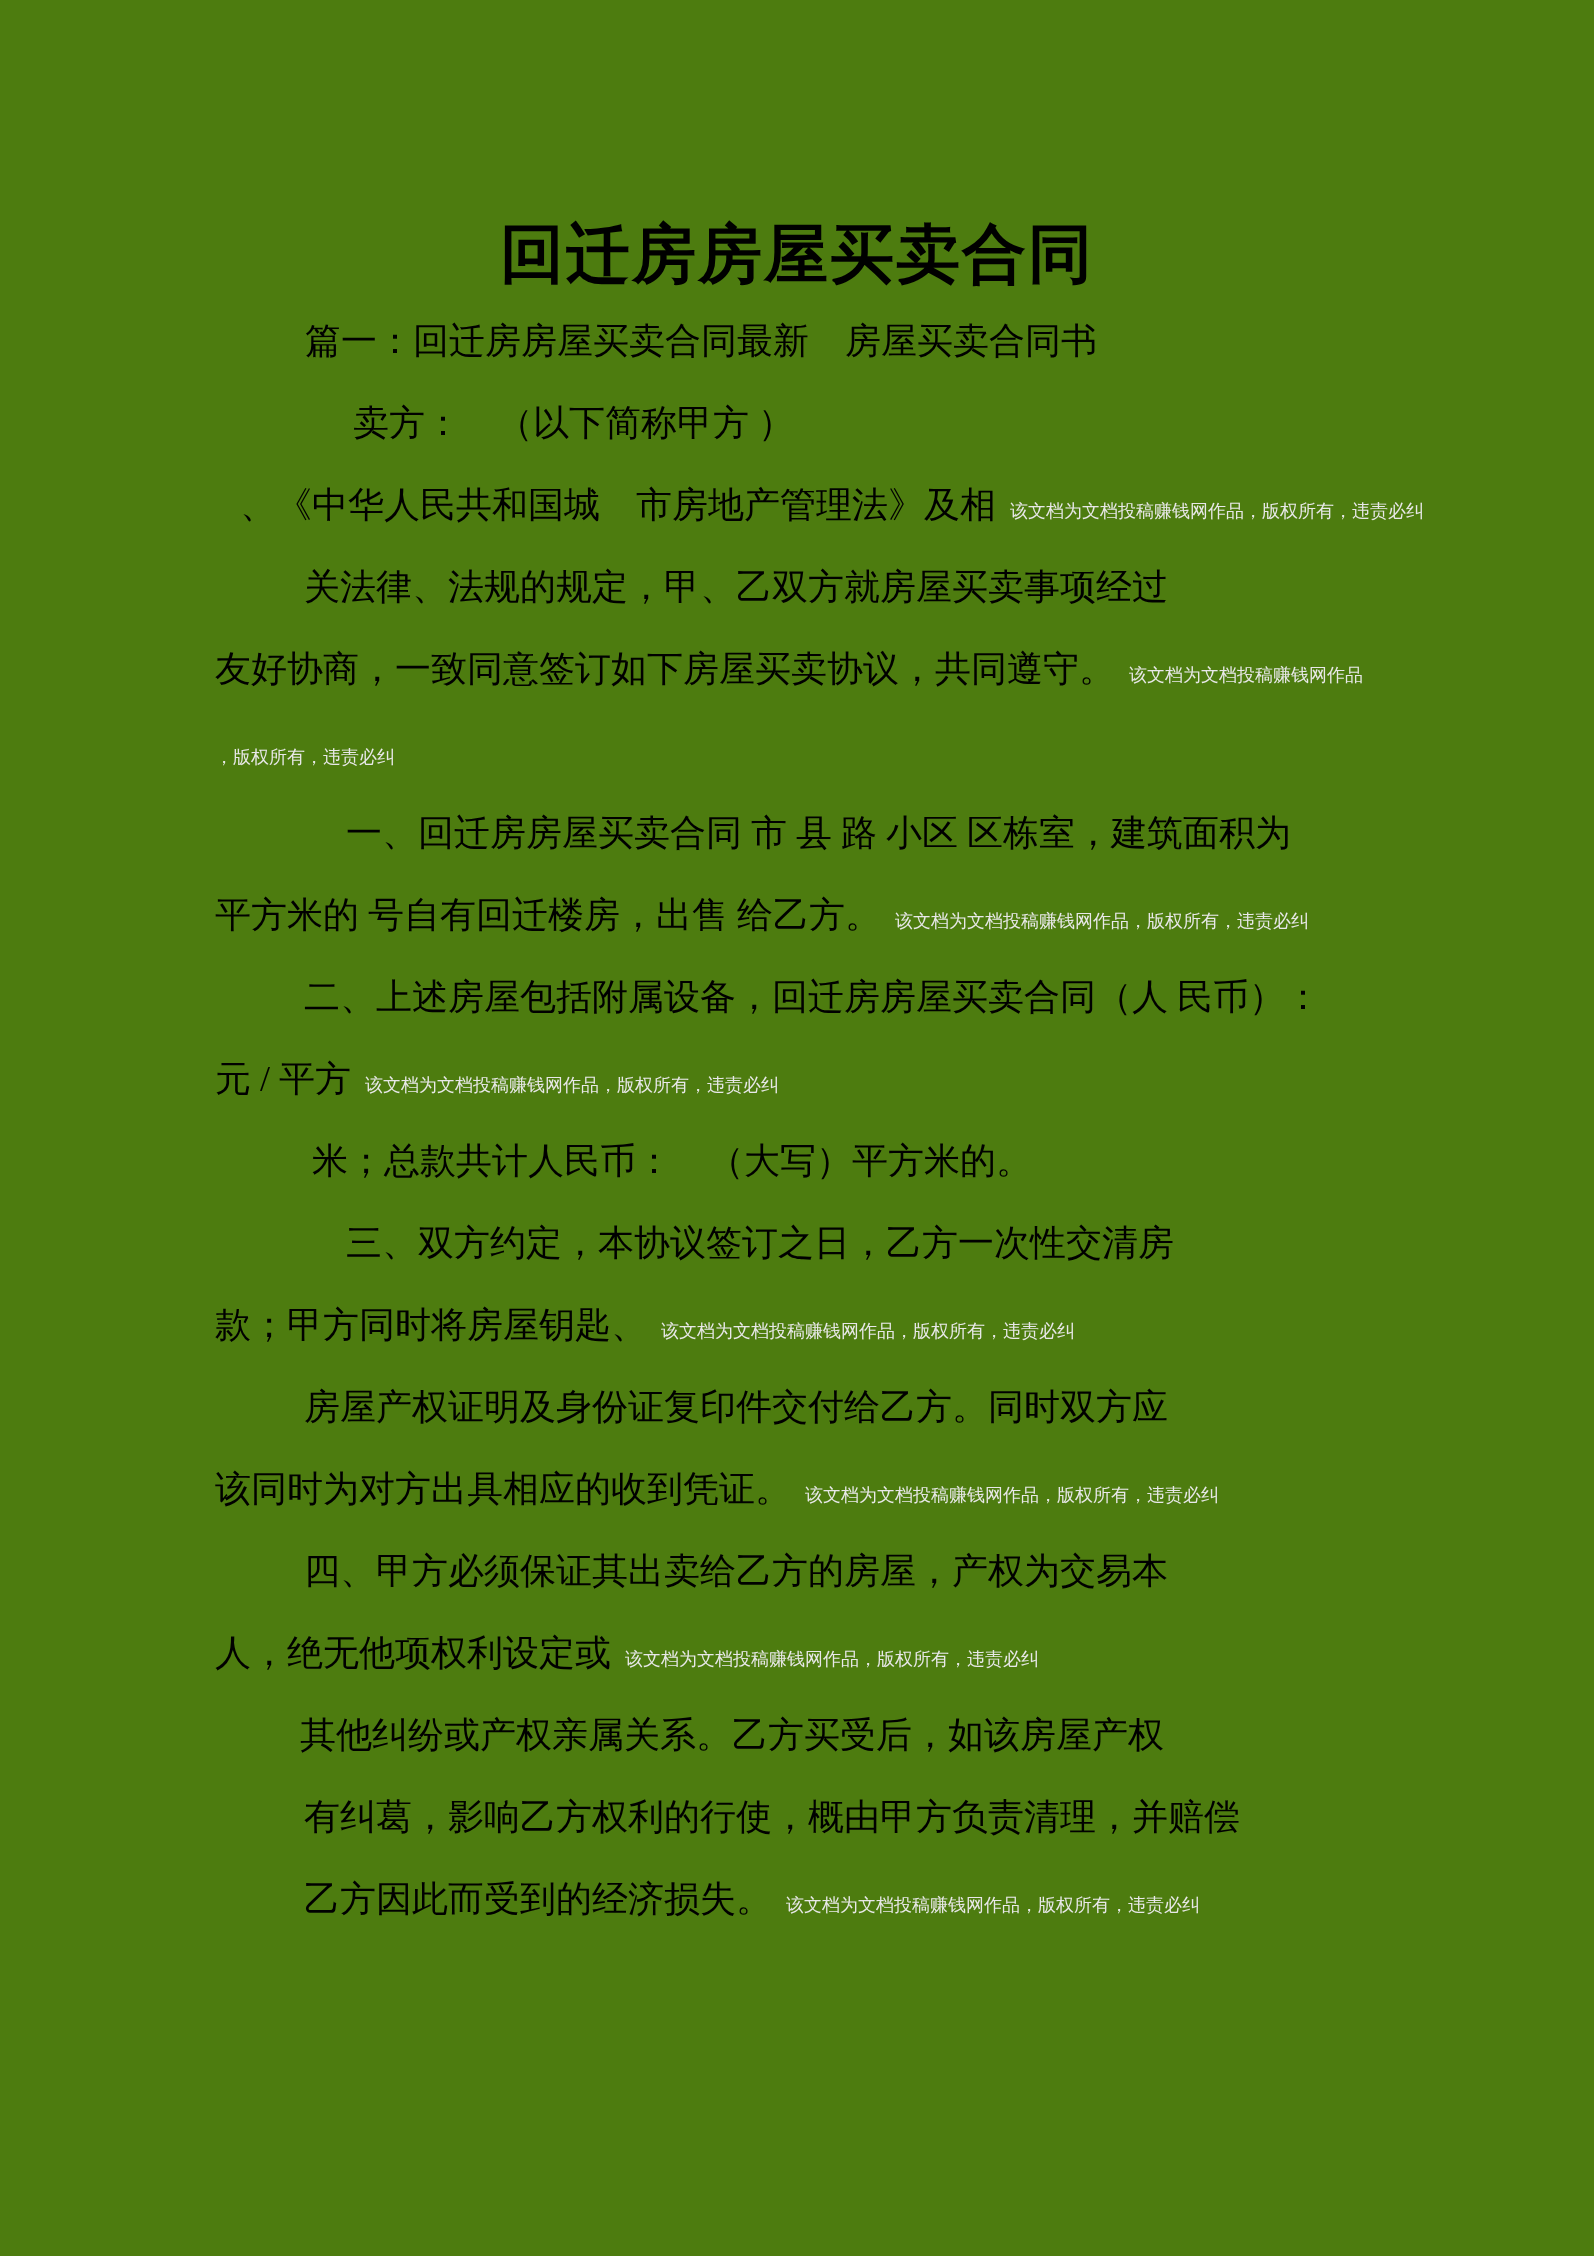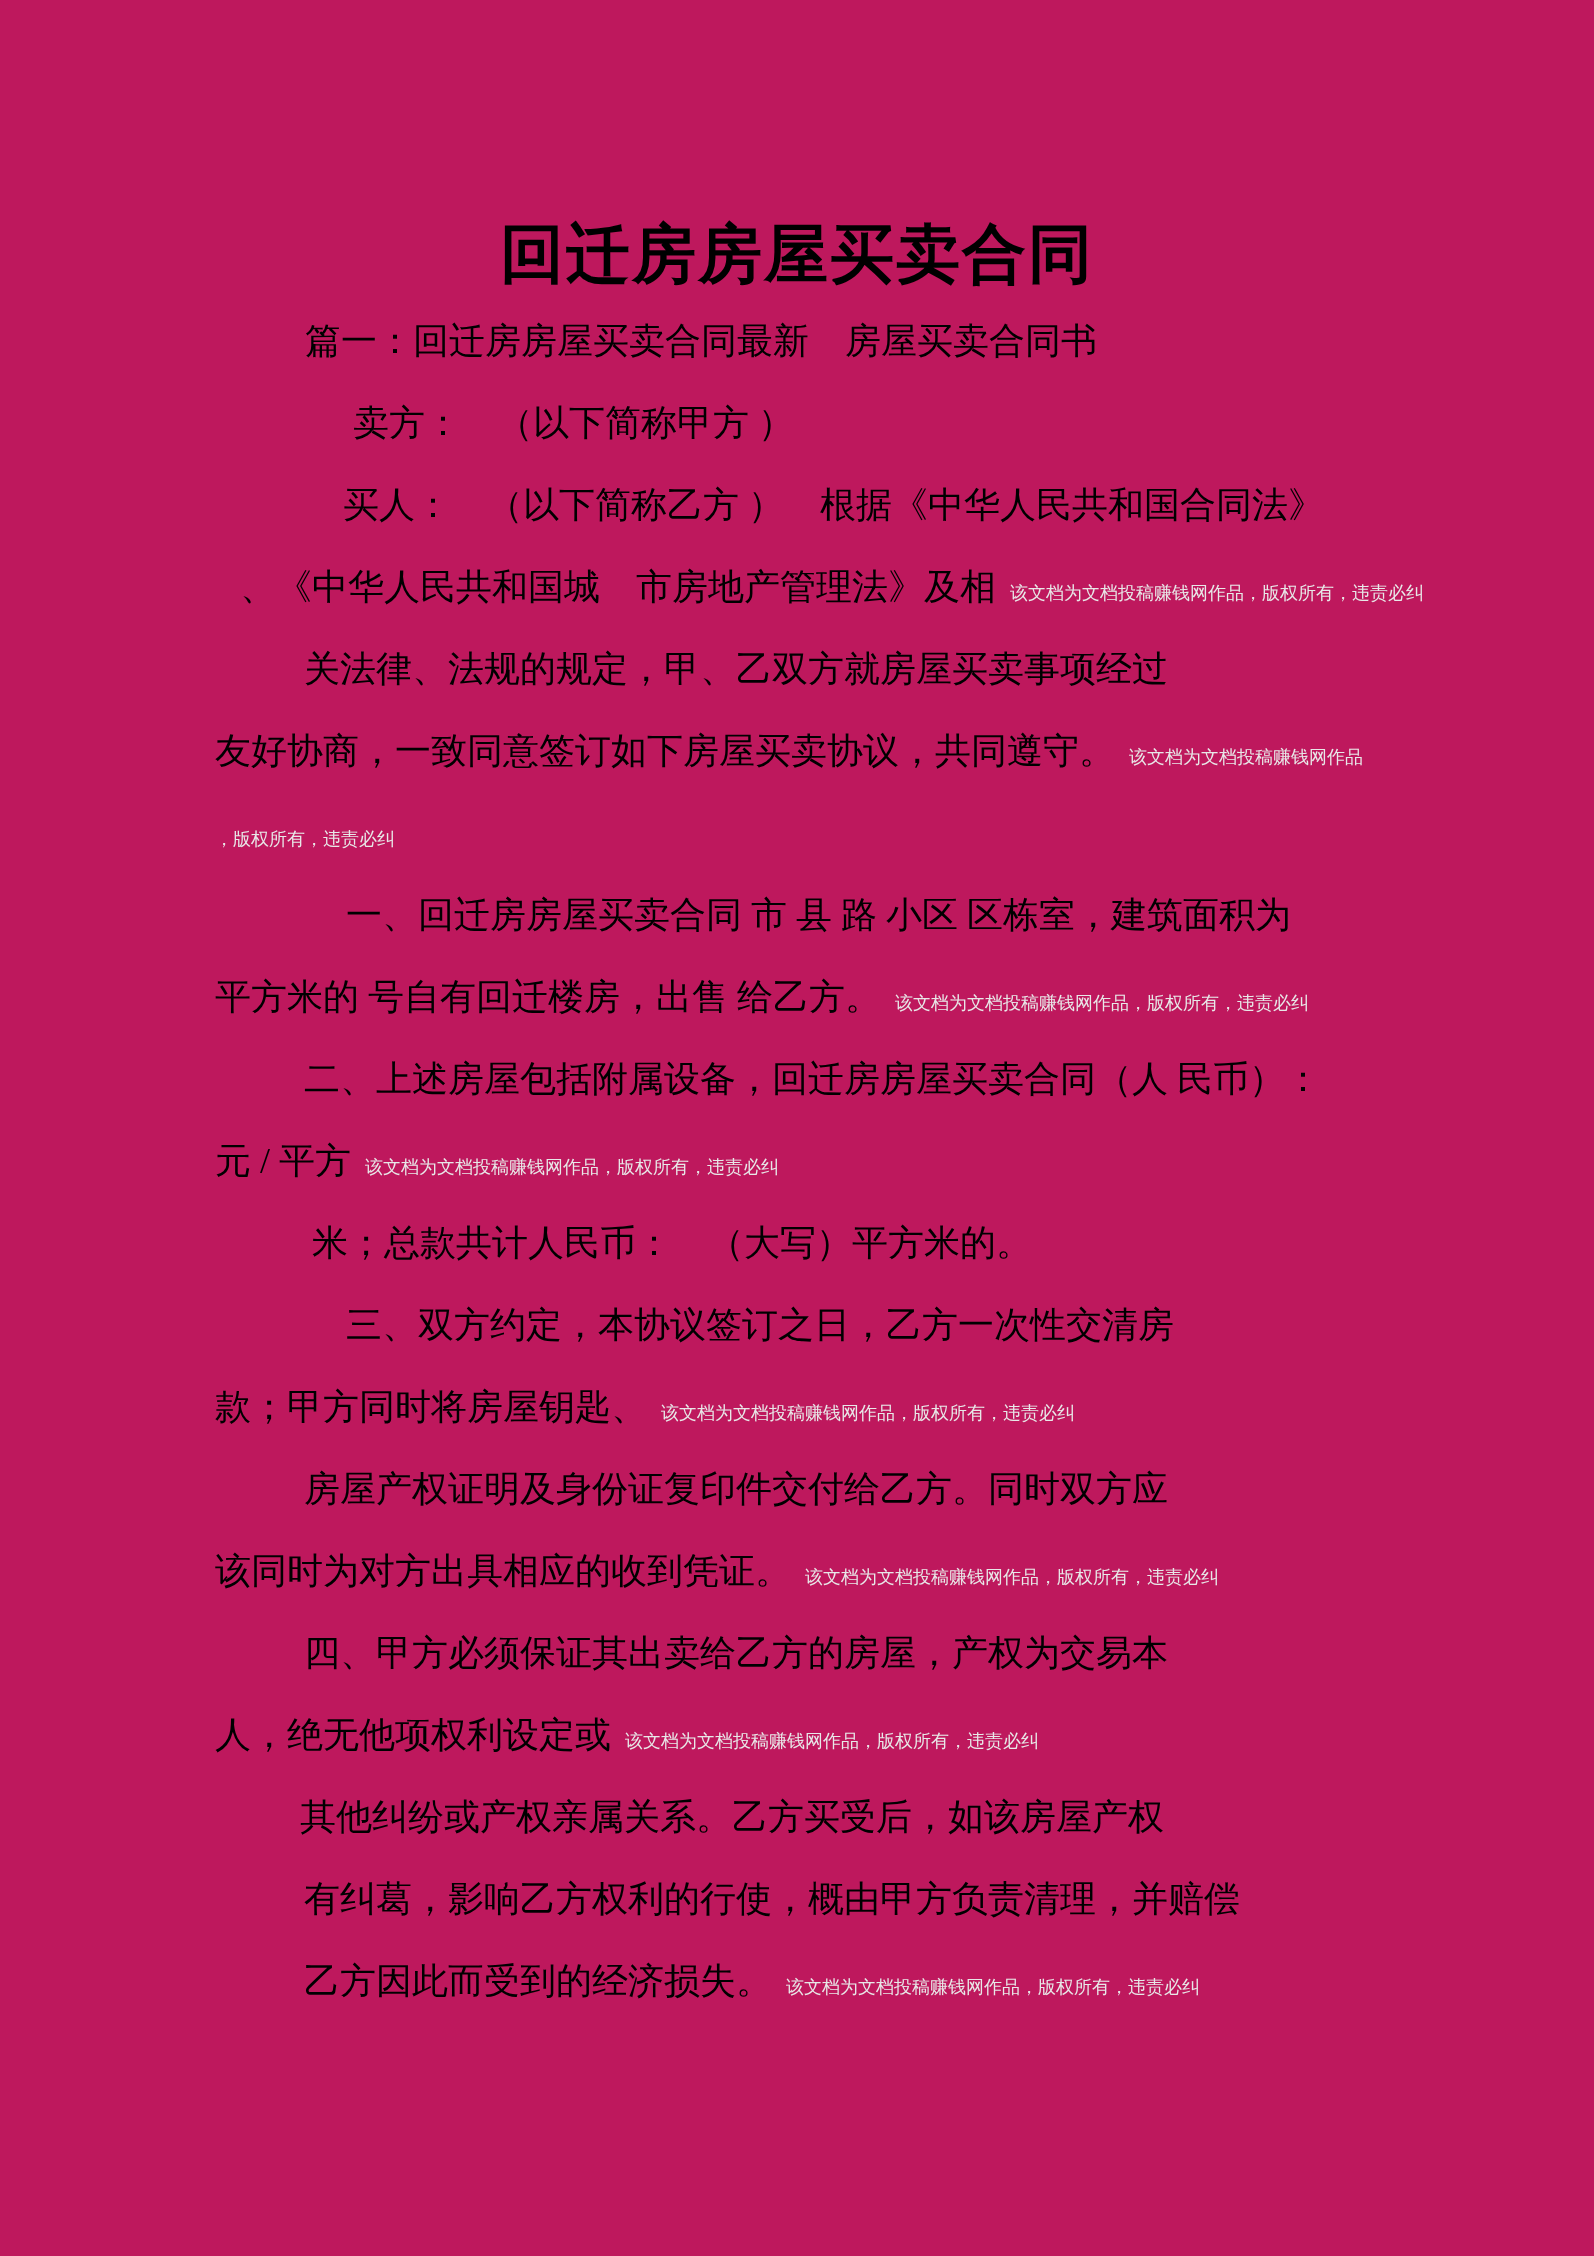--- a/index.html
+++ b/index.html
@@ -1,20 +1,20 @@
 <!DOCTYPE html>
 <html><head>
 <meta charset="utf-8">
 <style>
   html, body { margin: 0; padding: 0; background: #ffffff; }
   .page {
     position: relative;
     width: 1594px;
     height: 2256px;
-    background: #be185d;
+    background: #4d7c0f;
     color: #000000;
     font-family: "Liberation Serif", "DejaVu Serif", serif;
     overflow: hidden;
   }
   .doc-title {
     margin: 0;
     padding-top: 208px;
     height: 92px;
     line-height: 92px;
     text-align: center;
@@ -43,21 +43,20 @@
   }
 </style>
 </head>
 <body>
 
 <div class="page">
   <h1 class="doc-title">回迁房房屋买卖合同</h1>
   <div class="content">
     <div class="line" style="padding-left:90px"><span class="txt">篇一：回迁房房屋买卖合同最新　房屋买卖合同书</span></div>
     <div class="line" style="padding-left:138px"><span class="txt">卖方：　（以下简称甲方 ）</span></div>
-    <div class="line" style="padding-left:128px"><span class="txt">买人：　（以下简称乙方 ）　根据《中华人民共和国合同法》</span></div>
     <div class="line" style="padding-left:25px"><span class="txt">、《中华人民共和国城　市房地产管理法》及相</span><span class="wm">该文档为文档投稿赚钱网作品，版权所有，违责必纠</span></div>
     <div class="line" style="padding-left:89px"><span class="txt">关法律、法规的规定，甲、乙双方就房屋买卖事项经过</span></div>
     <div class="line" style="padding-left:0"><span class="txt">友好协商，一致同意签订如下房屋买卖协议，共同遵守。</span><span class="wm">该文档为文档投稿赚钱网作品</span></div>
     <div class="line" style="padding-left:0"><span class="txt"></span><span class="wm" style="padding-left:0">，版权所有，违责必纠</span></div>
     <div class="line" style="padding-left:131px"><span class="txt">一、回迁房房屋买卖合同 市 县 路 小区 区栋室，建筑面积为</span></div>
     <div class="line" style="padding-left:0"><span class="txt">平方米的 号自有回迁楼房，出售 给乙方。</span><span class="wm">该文档为文档投稿赚钱网作品，版权所有，违责必纠</span></div>
     <div class="line" style="padding-left:89px"><span class="txt">二、上述房屋包括附属设备，回迁房房屋买卖合同（人 民币）：</span></div>
     <div class="line" style="padding-left:0"><span class="txt">元 / 平方</span><span class="wm">该文档为文档投稿赚钱网作品，版权所有，违责必纠</span></div>
     <div class="line" style="padding-left:97px"><span class="txt">米；总款共计人民币：　（大写）平方米的。</span></div>
     <div class="line" style="padding-left:131px"><span class="txt">三、双方约定，本协议签订之日，乙方一次性交清房</span></div>

